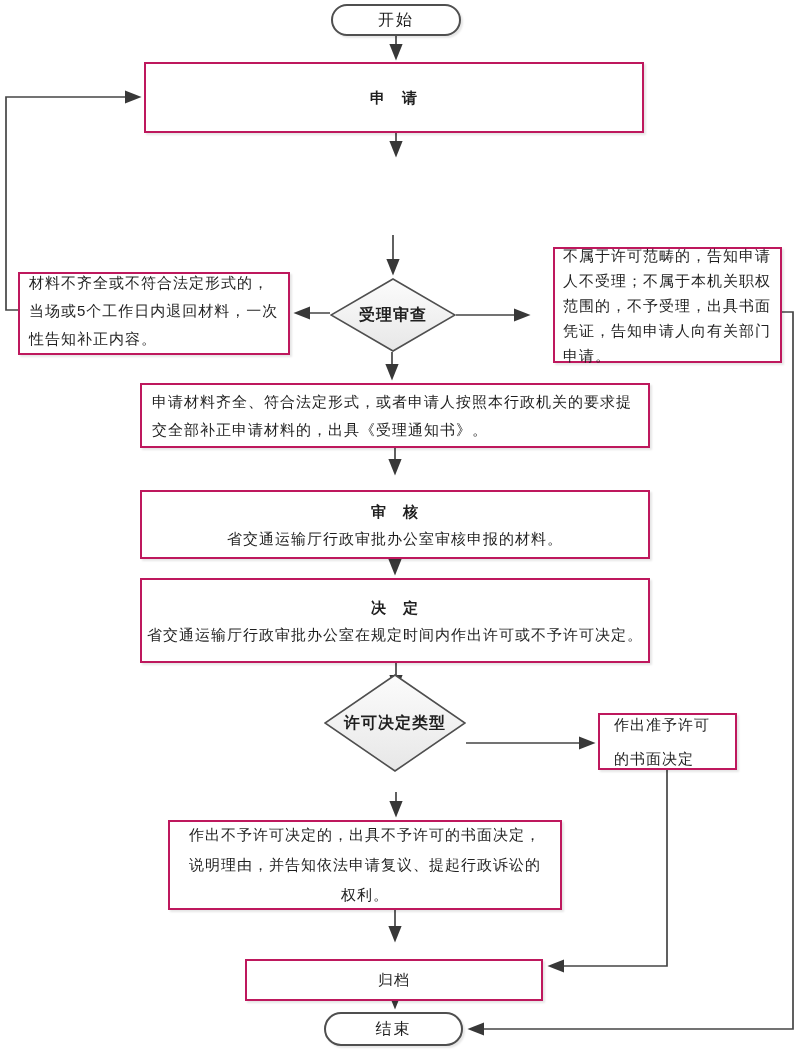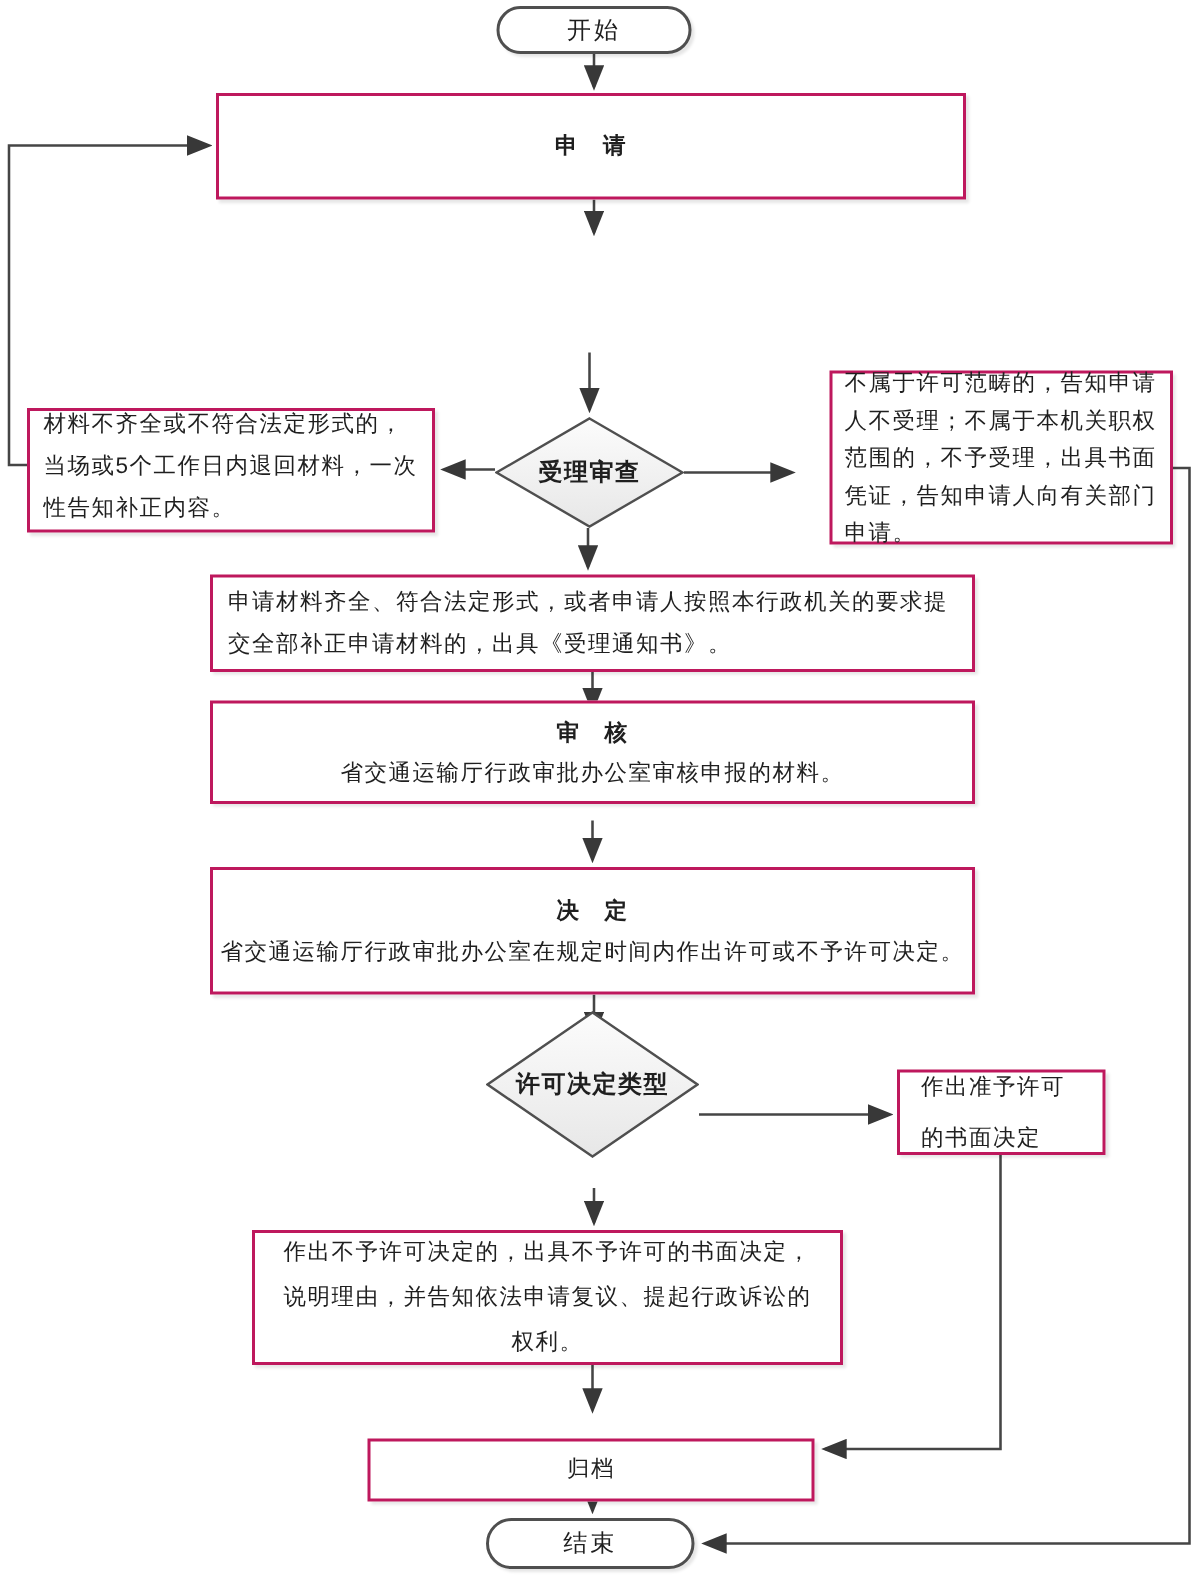--- a/index.html
+++ b/index.html
@@ -28,21 +28,21 @@
   .align-left{align-items:flex-start;text-align:left;}
 
   
   #n-start   {left:331px;top:4px;   width:130px;height:32px;}
   #n-apply   {left:144px;top:62px;  width:500px;height:71px;}
   #n-accept  {left:144px;top:159px; width:499px;height:76px;line-height:24px;}
   #n-d1      {left:330px;top:278px; width:126px;height:74px;}
   #n-return  {left:18px; top:272px; width:272px;height:83px;line-height:28px;padding:0 9px;justify-content:flex-end;}
   #n-reject  {left:533px;top:247px; width:229px;height:116px;line-height:25px;padding:0 8px;margin-left:20px;}
   #n-notice  {left:140px;top:383px; width:510px;height:65px;line-height:28px;padding:0 10px;}
-  #n-review  {left:140px;top:467px; width:510px;height:69px;line-height:27px;}
+  #n-review  {left:140px;top:490px; width:510px;height:69px;line-height:27px;}
   #n-decision{left:140px;top:578px; width:510px;height:85px;line-height:27px;}
   #n-d2      {left:324px;top:674px; width:142px;height:98px;}
   #n-grant   {left:598px;top:713px; width:139px;height:57px;line-height:34px;padding:0 14px;align-items:center;}
   #n-deny    {left:168px;top:820px; width:394px;height:90px;line-height:30px;padding:0 12px;}
   #n-archive {left:245px;top:959px; width:298px;height:42px;}
   #n-end     {left:324px;top:1012px;width:139px;height:34px;}
 </style>
 </head>
 <body>
 

